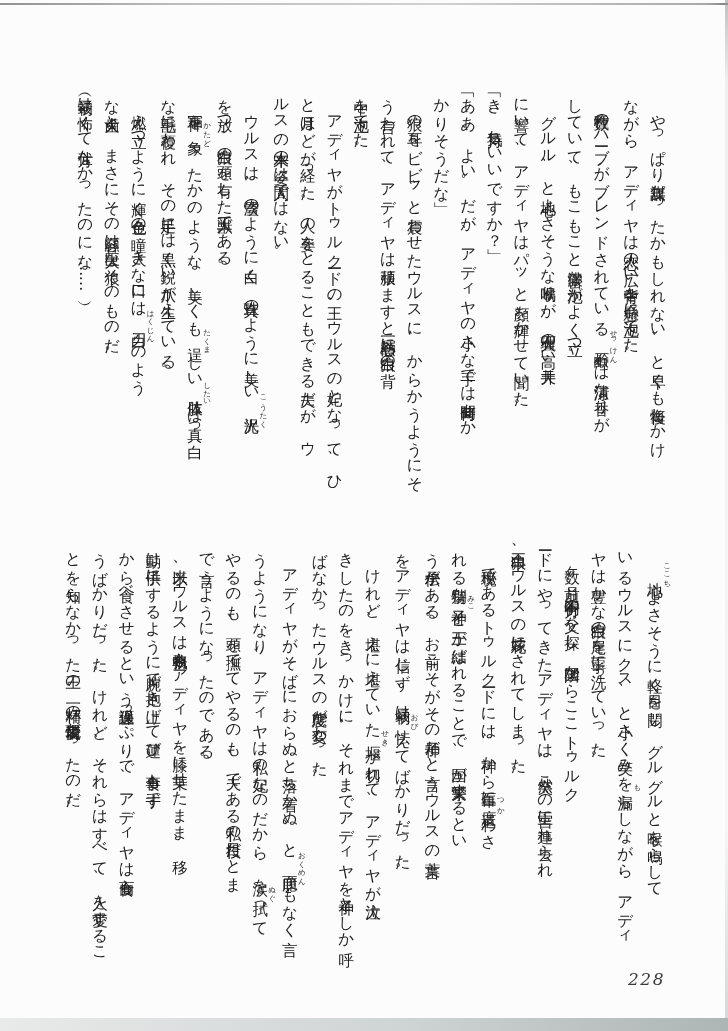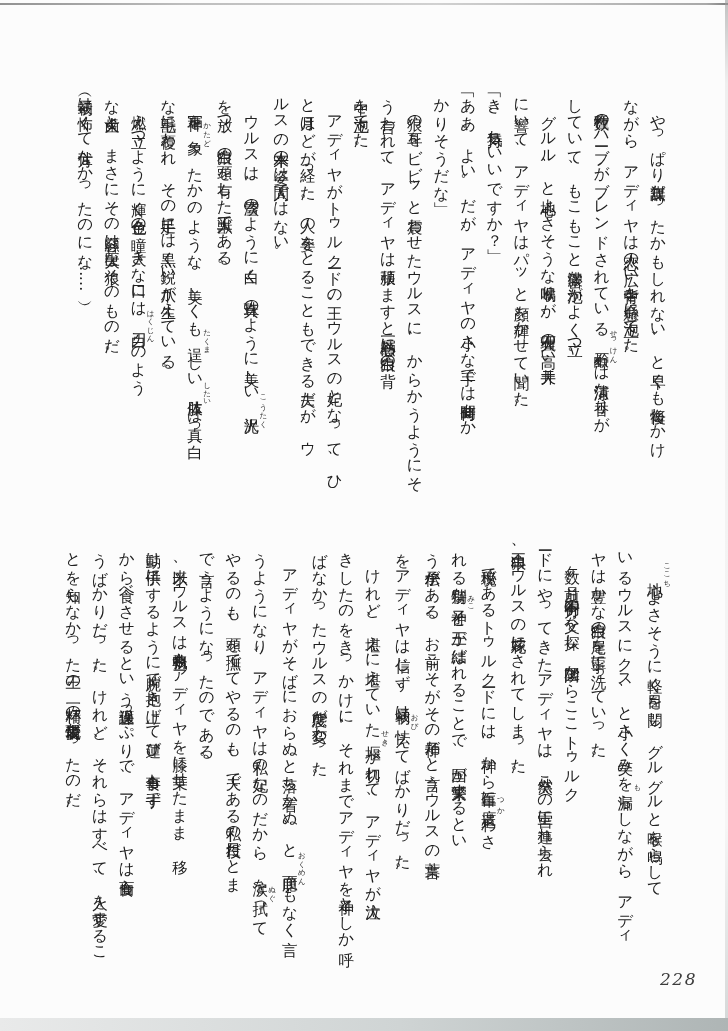--- a/index.html
+++ b/index.html
@@ -58,21 +58,21 @@
   }
   .line.indent { text-indent: 1em; }
   ruby { ruby-align: center; }
   rt {
     font-size: 7.5px;
     letter-spacing: 0;
     color: #2b2b2b;
   }
   .page-number {
     position: absolute;
-    left: 660px;
+    left: 628px;
     top: 969px;
     font-size: 17px;
     font-style: italic;
     letter-spacing: 1.5px;
     color: #3c3c3c;
   }
 </style>
 </head>
 <body>
 

